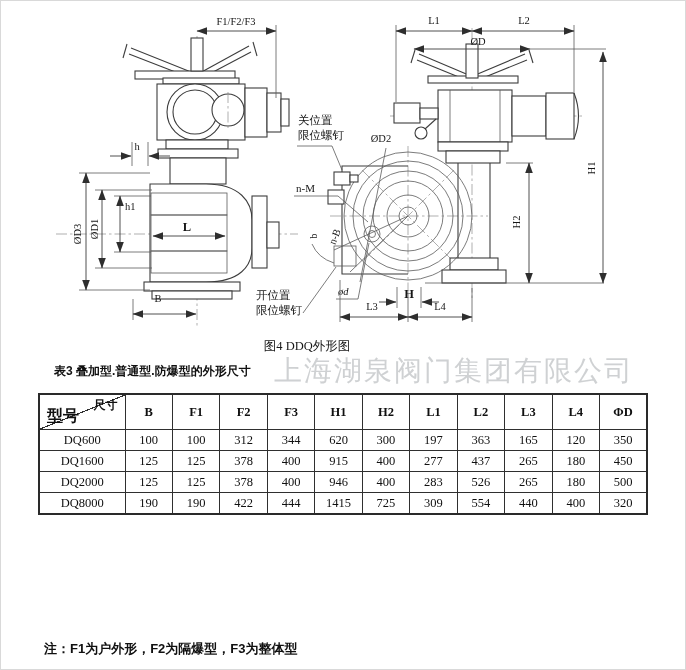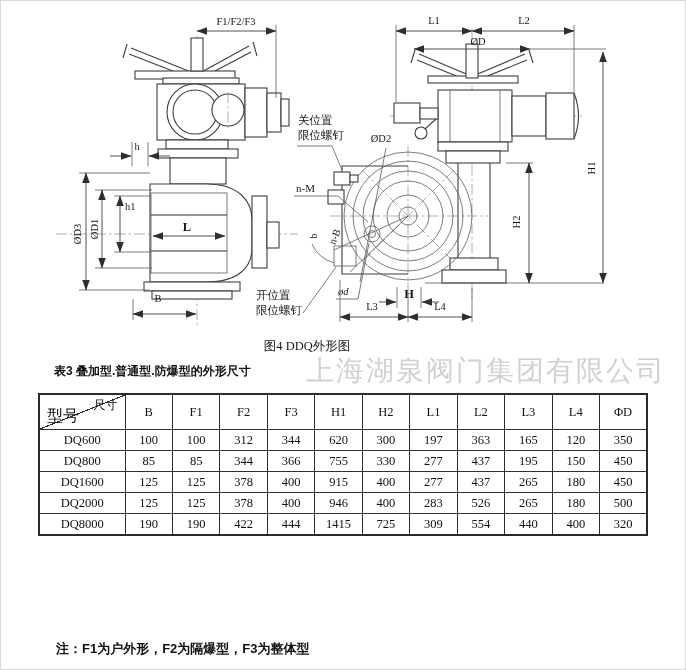--- a/index.html
+++ b/index.html
@@ -14,39 +14,39 @@
   .cl{stroke:#8d8d8d;stroke-width:0.7;fill:none;stroke-dasharray:11 3 2.5 3}
   svg text{font-family:"Liberation Serif",serif;fill:#161616}
   .t10{font-size:10.5px}
   .t11{font-size:11px}
   .tb{font-size:12.5px;font-weight:bold}
   .zh{font-size:11.5px}
   .cap{font-size:12.5px}
   .it{font-style:italic}
   .watermark{position:absolute;left:274px;top:352px;z-index:1;white-space:nowrap;
      font-family:"Liberation Sans",sans-serif;font-size:28px;letter-spacing:2px;
-     color:#a9adb0;opacity:.55;margin-left:32px;}
+     color:#a9adb0;opacity:.55;}
   .tbl-title{position:absolute;left:54px;top:363px;z-index:3;font-weight:bold;
      font-size:12px;color:#101010;font-family:"Liberation Sans",sans-serif;}
   table.dims{position:absolute;left:38px;top:393px;width:610px;z-index:3;
      border-collapse:collapse;table-layout:fixed;background:transparent;
      border:2px solid #2a2a2a;}
   table.dims th,table.dims td{border:1px solid #2f2f2f;text-align:center;
      vertical-align:middle;font-size:12.5px;color:#101010;padding:0;
      font-family:"Liberation Serif",serif;overflow:hidden;}
-  table.dims thead th{height:34px;font-weight:normal;}
+  table.dims thead th{height:34px;font-weight:bold;}
   table.dims tbody td{height:20px;line-height:20px;}
   td.model div{line-height:20px;}
   th.corner{position:relative;
      background:linear-gradient(to bottom right,
        transparent calc(50% - .6px),#2f2f2f calc(50% - .6px),
        #2f2f2f calc(50% + .6px),transparent calc(50% + .6px));}
   th.corner .c-top{position:absolute;top:2px;right:7px;font-size:12px;}
   th.corner .c-bot{position:absolute;bottom:2px;left:7px;font-size:16px;}
-  .note{position:absolute;left:56px;top:640px;z-index:3;font-weight:bold;
+  .note{position:absolute;left:44px;top:640px;z-index:3;font-weight:bold;
      font-size:13px;color:#101010;font-family:"Liberation Sans",sans-serif;}
 </style>
 </head>
 <body>
 
 <div class="page">
 
   <svg class="fig" width="686" height="358" viewBox="0 0 686 358">
     <defs>
       <marker id="arr" viewBox="0 0 12 10" refX="11" refY="5" markerWidth="12" markerHeight="10" orient="auto-start-reverse" markerUnits="userSpaceOnUse">
@@ -288,36 +288,20 @@
           <td>620</td>
           <td>300</td>
           <td>197</td>
           <td>363</td>
           <td>165</td>
           <td>120</td>
           <td>350</td>
         </tr>
         <tr>
           <td class="model">
-            <div>DQ800</div>
-          </td>
-          <td>85</td>
-          <td>85</td>
-          <td>344</td>
-          <td>366</td>
-          <td>755</td>
-          <td>330</td>
-          <td>277</td>
-          <td>437</td>
-          <td>195</td>
-          <td>150</td>
-          <td>450</td>
-        </tr>
-        <tr>
-          <td class="model">
             <div>DQ1600</div>
           </td>
           <td>125</td>
           <td>125</td>
           <td>378</td>
           <td>400</td>
           <td>915</td>
           <td>400</td>
           <td>277</td>
           <td>437</td>

